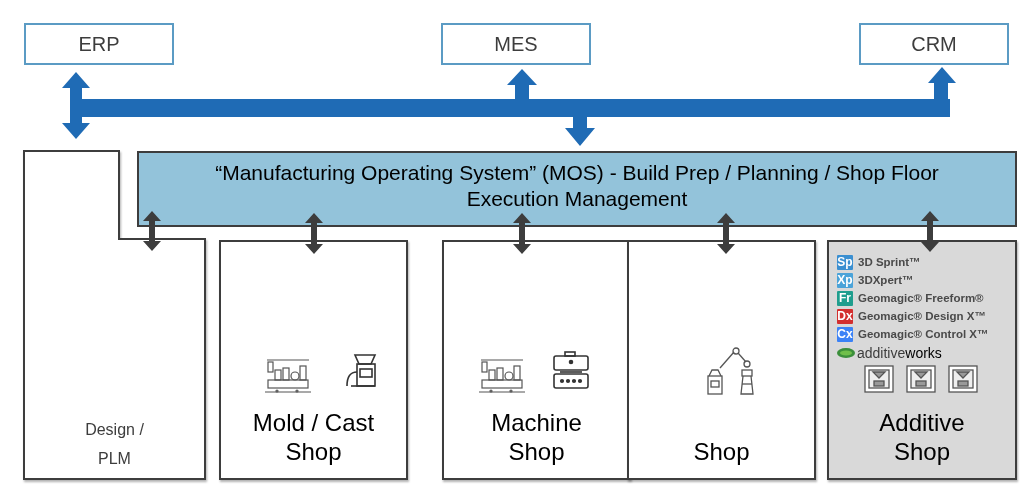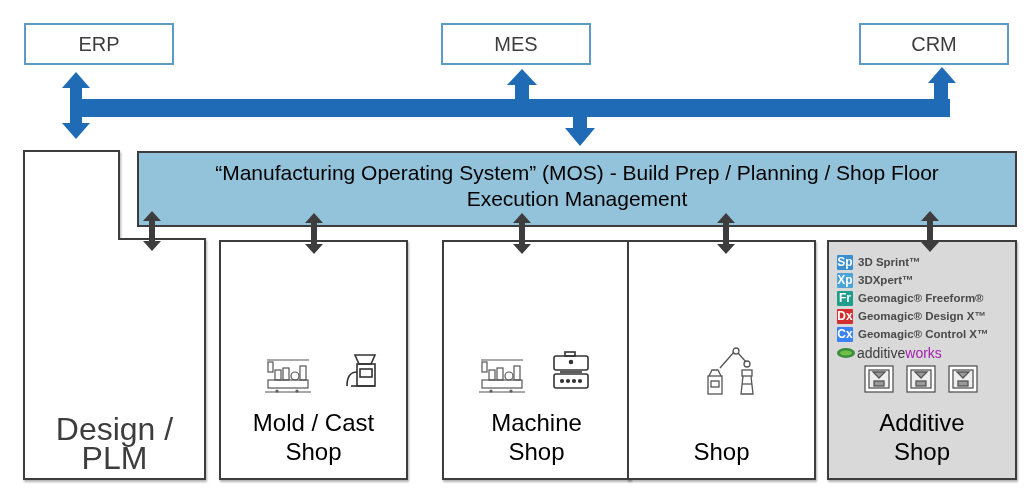--- a/index.html
+++ b/index.html
@@ -40,21 +40,21 @@
   <polygon fill="#1f6bb5" points="522,69 537,85 529,85 529,100 515,100 515,85 507,85"></polygon>
 
   <polygon fill="#1f6bb5" points="573,116 587,116 587,128 595,128 580,146 565,128 573,128"></polygon>
 
   <polygon fill="#1f6bb5" points="942,67 956,83 948,83 948,117 934,117 934,83 928,83"></polygon>
 </svg>
 
 <svg width="220" height="340" style="left:0;top:145px;">
   <path d="M24,6 L119,6 L119,94 L205,94 L205,334 L24,334 Z" fill="#fff" stroke="#3d3d3d" stroke-width="2" style="filter:drop-shadow(1px 2px 1px rgba(0,0,0,0.3));"></path>
 </svg>
-<div class="abs" style="left:24px; top:415px; width:181px; text-align:center; font-size:32px; line-height:29px; color:#3d3d3d;">
+<div class="abs" style="left:24px; top:415px; width:181px; text-align:center; font-size:16px; line-height:29px; color:#3d3d3d;">
   <div>Design /</div>
   <div>PLM</div>
 </div>
 
 <div class="mos">
   <div>“Manufacturing Operating System” (MOS) - Build Prep / Planning / Shop Floor</div>
   <div>Execution Management</div>
 </div>
 
 <div class="shop" style="left:219px; width:189px;">
@@ -161,21 +161,21 @@
   <div class="sw-row" style="top:83px;">
     <span class="sw-badge" style="background:#3b82f6;">Cx</span>
     <span>Geomagic® Control X™</span>
   </div>
   <div class="sw-row" style="top:102px; font-size:14px; font-weight:normal;">
     <svg width="18" height="12" style="position:relative; margin-right:2px;">
       <ellipse cx="9" cy="6" rx="9" ry="5" fill="#3b8f3b"></ellipse>
       <ellipse cx="9" cy="6" rx="6" ry="2.5" fill="#6fbf4a"></ellipse>
     </svg>
     <span style="color:#3d3d3d;">additive</span>
-      <span style="color:#a21caf;">works</span>
+      <span style="color:#000000;">works</span>
   </div>
   <svg width="130" height="32" style="left:34px; top:122px;">
     <g fill="#fff" stroke="#555" stroke-width="1.3">
       <g>
         <rect x="2" y="2" width="28" height="26"></rect>
         <rect x="6" y="6" width="20" height="18" fill="#eee"></rect>
         <polygon points="10,8 22,8 16,14" fill="#999"></polygon>
         <rect x="11" y="17" width="10" height="5" fill="#999"></rect>
       </g>
       <g transform="translate(42,0)">

